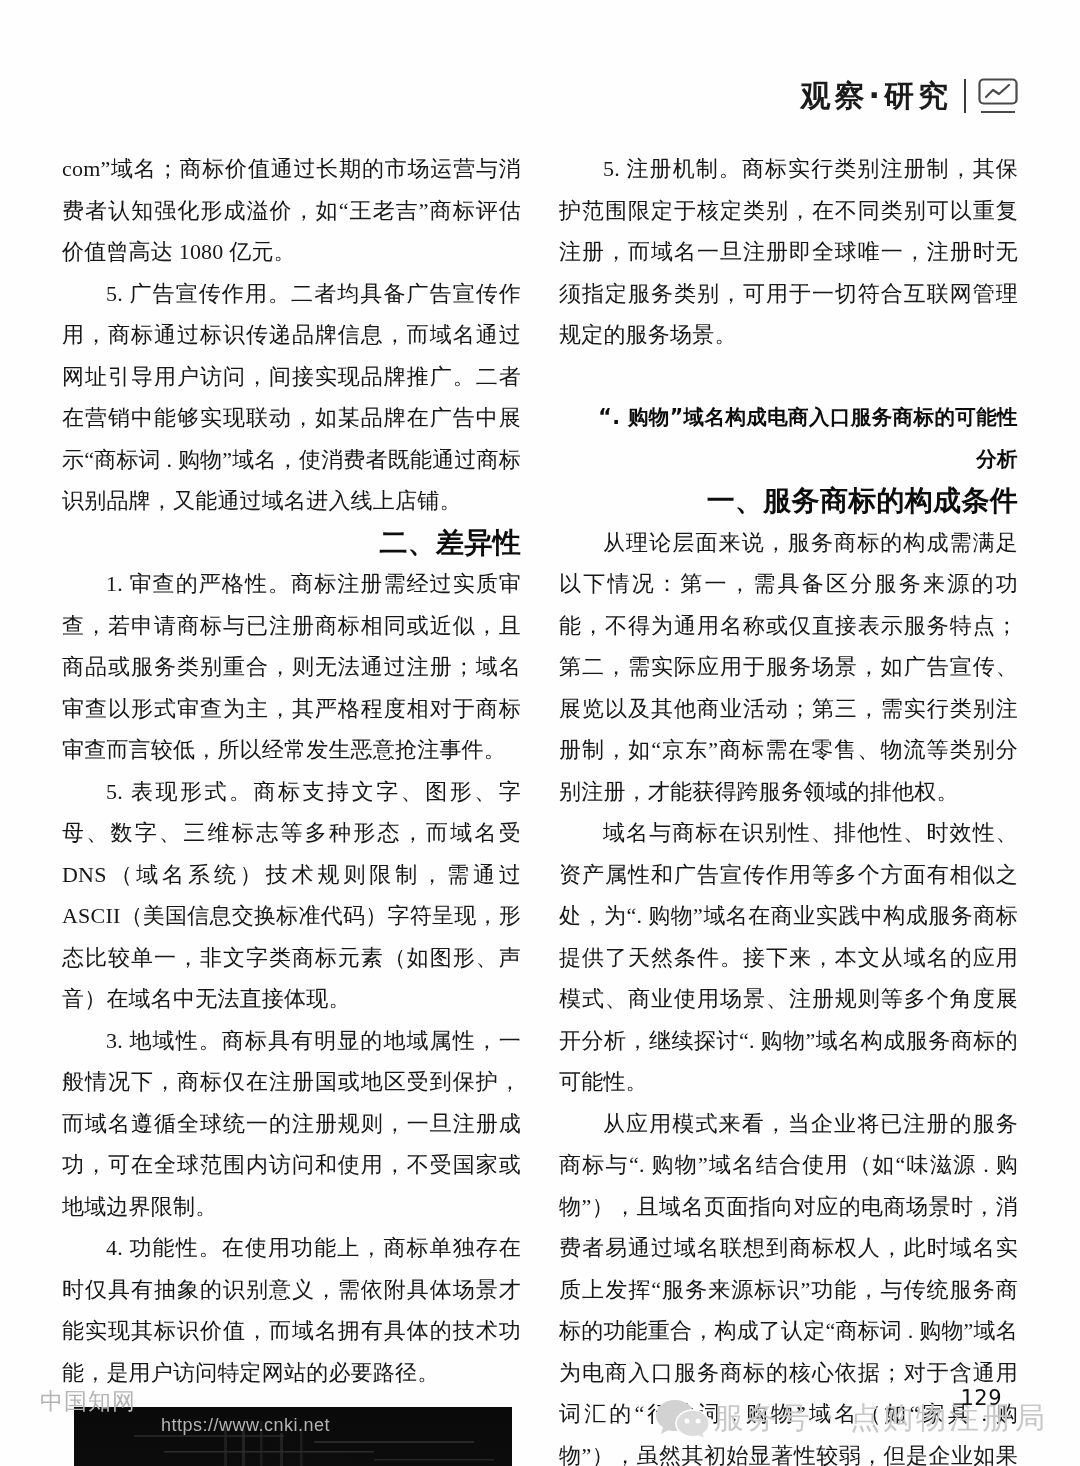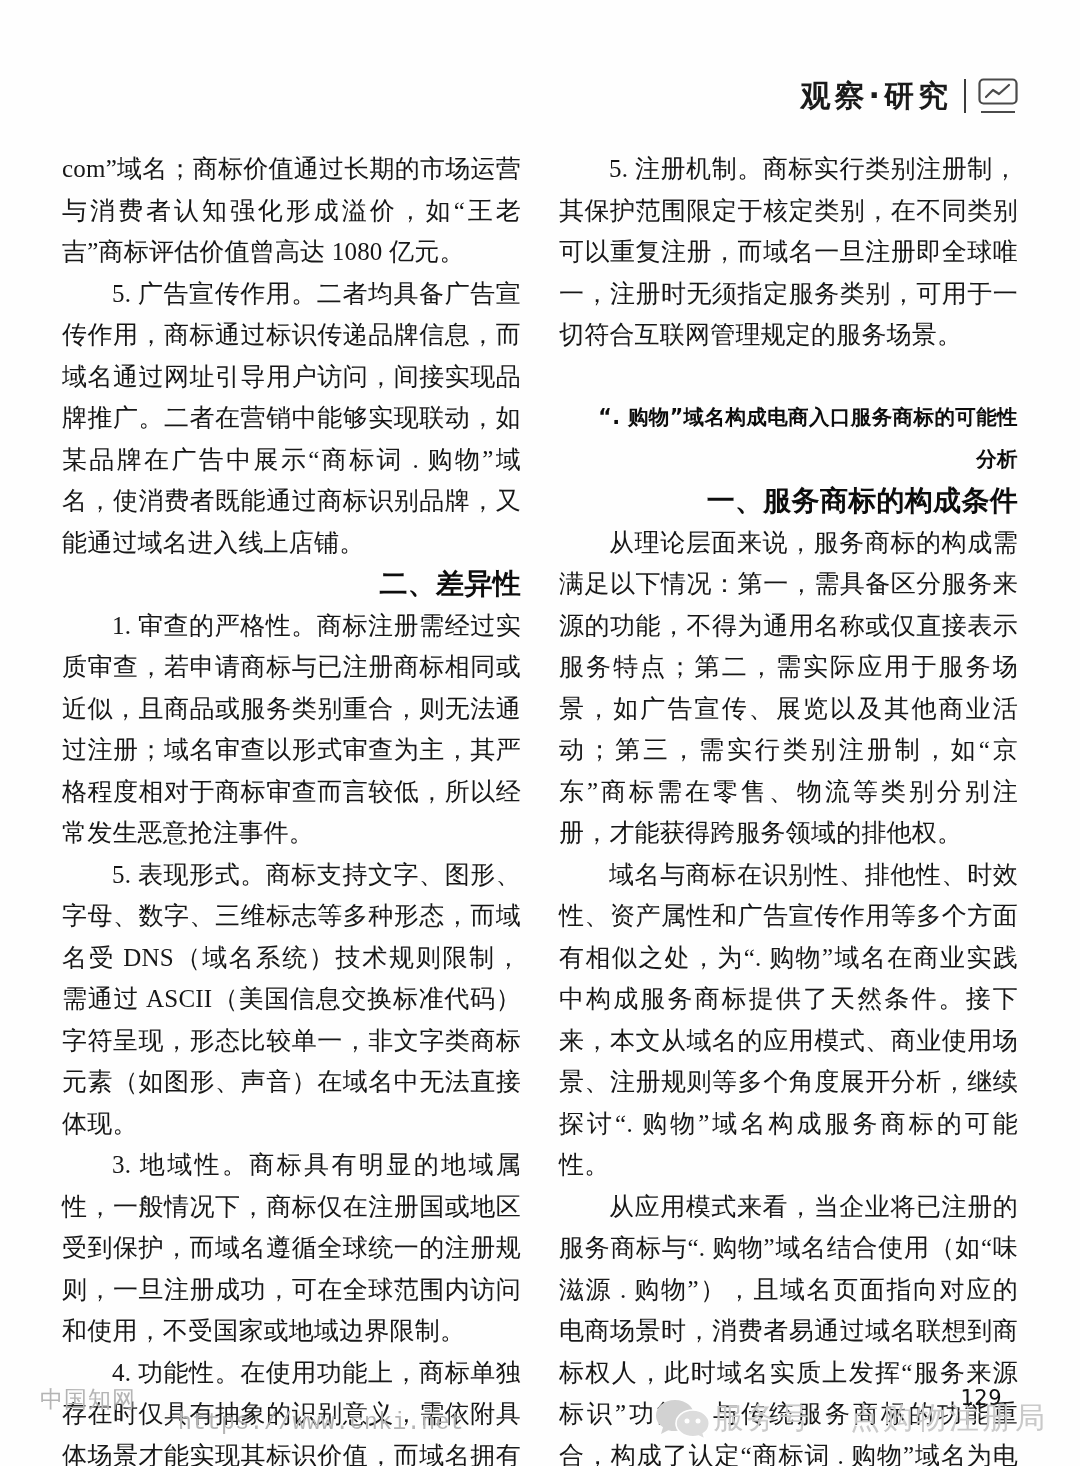--- a/index.html
+++ b/index.html
@@ -67,21 +67,21 @@
     width: 956px;
     display: flex;
     gap: 38px;
   }
   .col {
     width: 459px;
   }
 
   p.body-text {
     margin: 0;
-    font-size: 25px;
+    font-size: 22px;
     line-height: 41.5px;
     text-align: justify;
     text-justify: inter-ideograph;
     text-indent: 2em;
     letter-spacing: 0.2px;
     color: #171717;
   }
   p.no-indent { text-indent: 0; }
 
   h2.sec-heading,
@@ -118,32 +118,32 @@
   }
   .figure svg { display: block; }
 
   
   .footer-left {
     position: absolute;
     left: 40px;
     bottom: 30px;
     display: flex;
     align-items: center;
-    gap: 42px;
+    gap: 25px;
     color: #b4b4b4;
     justify-content: center;
   }
   .footer-cnki-name {
     font-family: "DejaVu Sans", "Liberation Sans", sans-serif;
     font-size: 23px;
     letter-spacing: 1px;
   }
   .footer-cnki-url {
-    font-family: Liberation Mono, monospace;
-    font-size: 23px;
+    font-family: Liberation Sans, sans-serif;
+    font-size: 18px;
     letter-spacing: 0.5px;
     margin-top: 48px;
   }
 
   .footer-right {
     position: absolute;
     right: 32px;
     bottom: 26px;
     display: flex;
     align-items: center;

